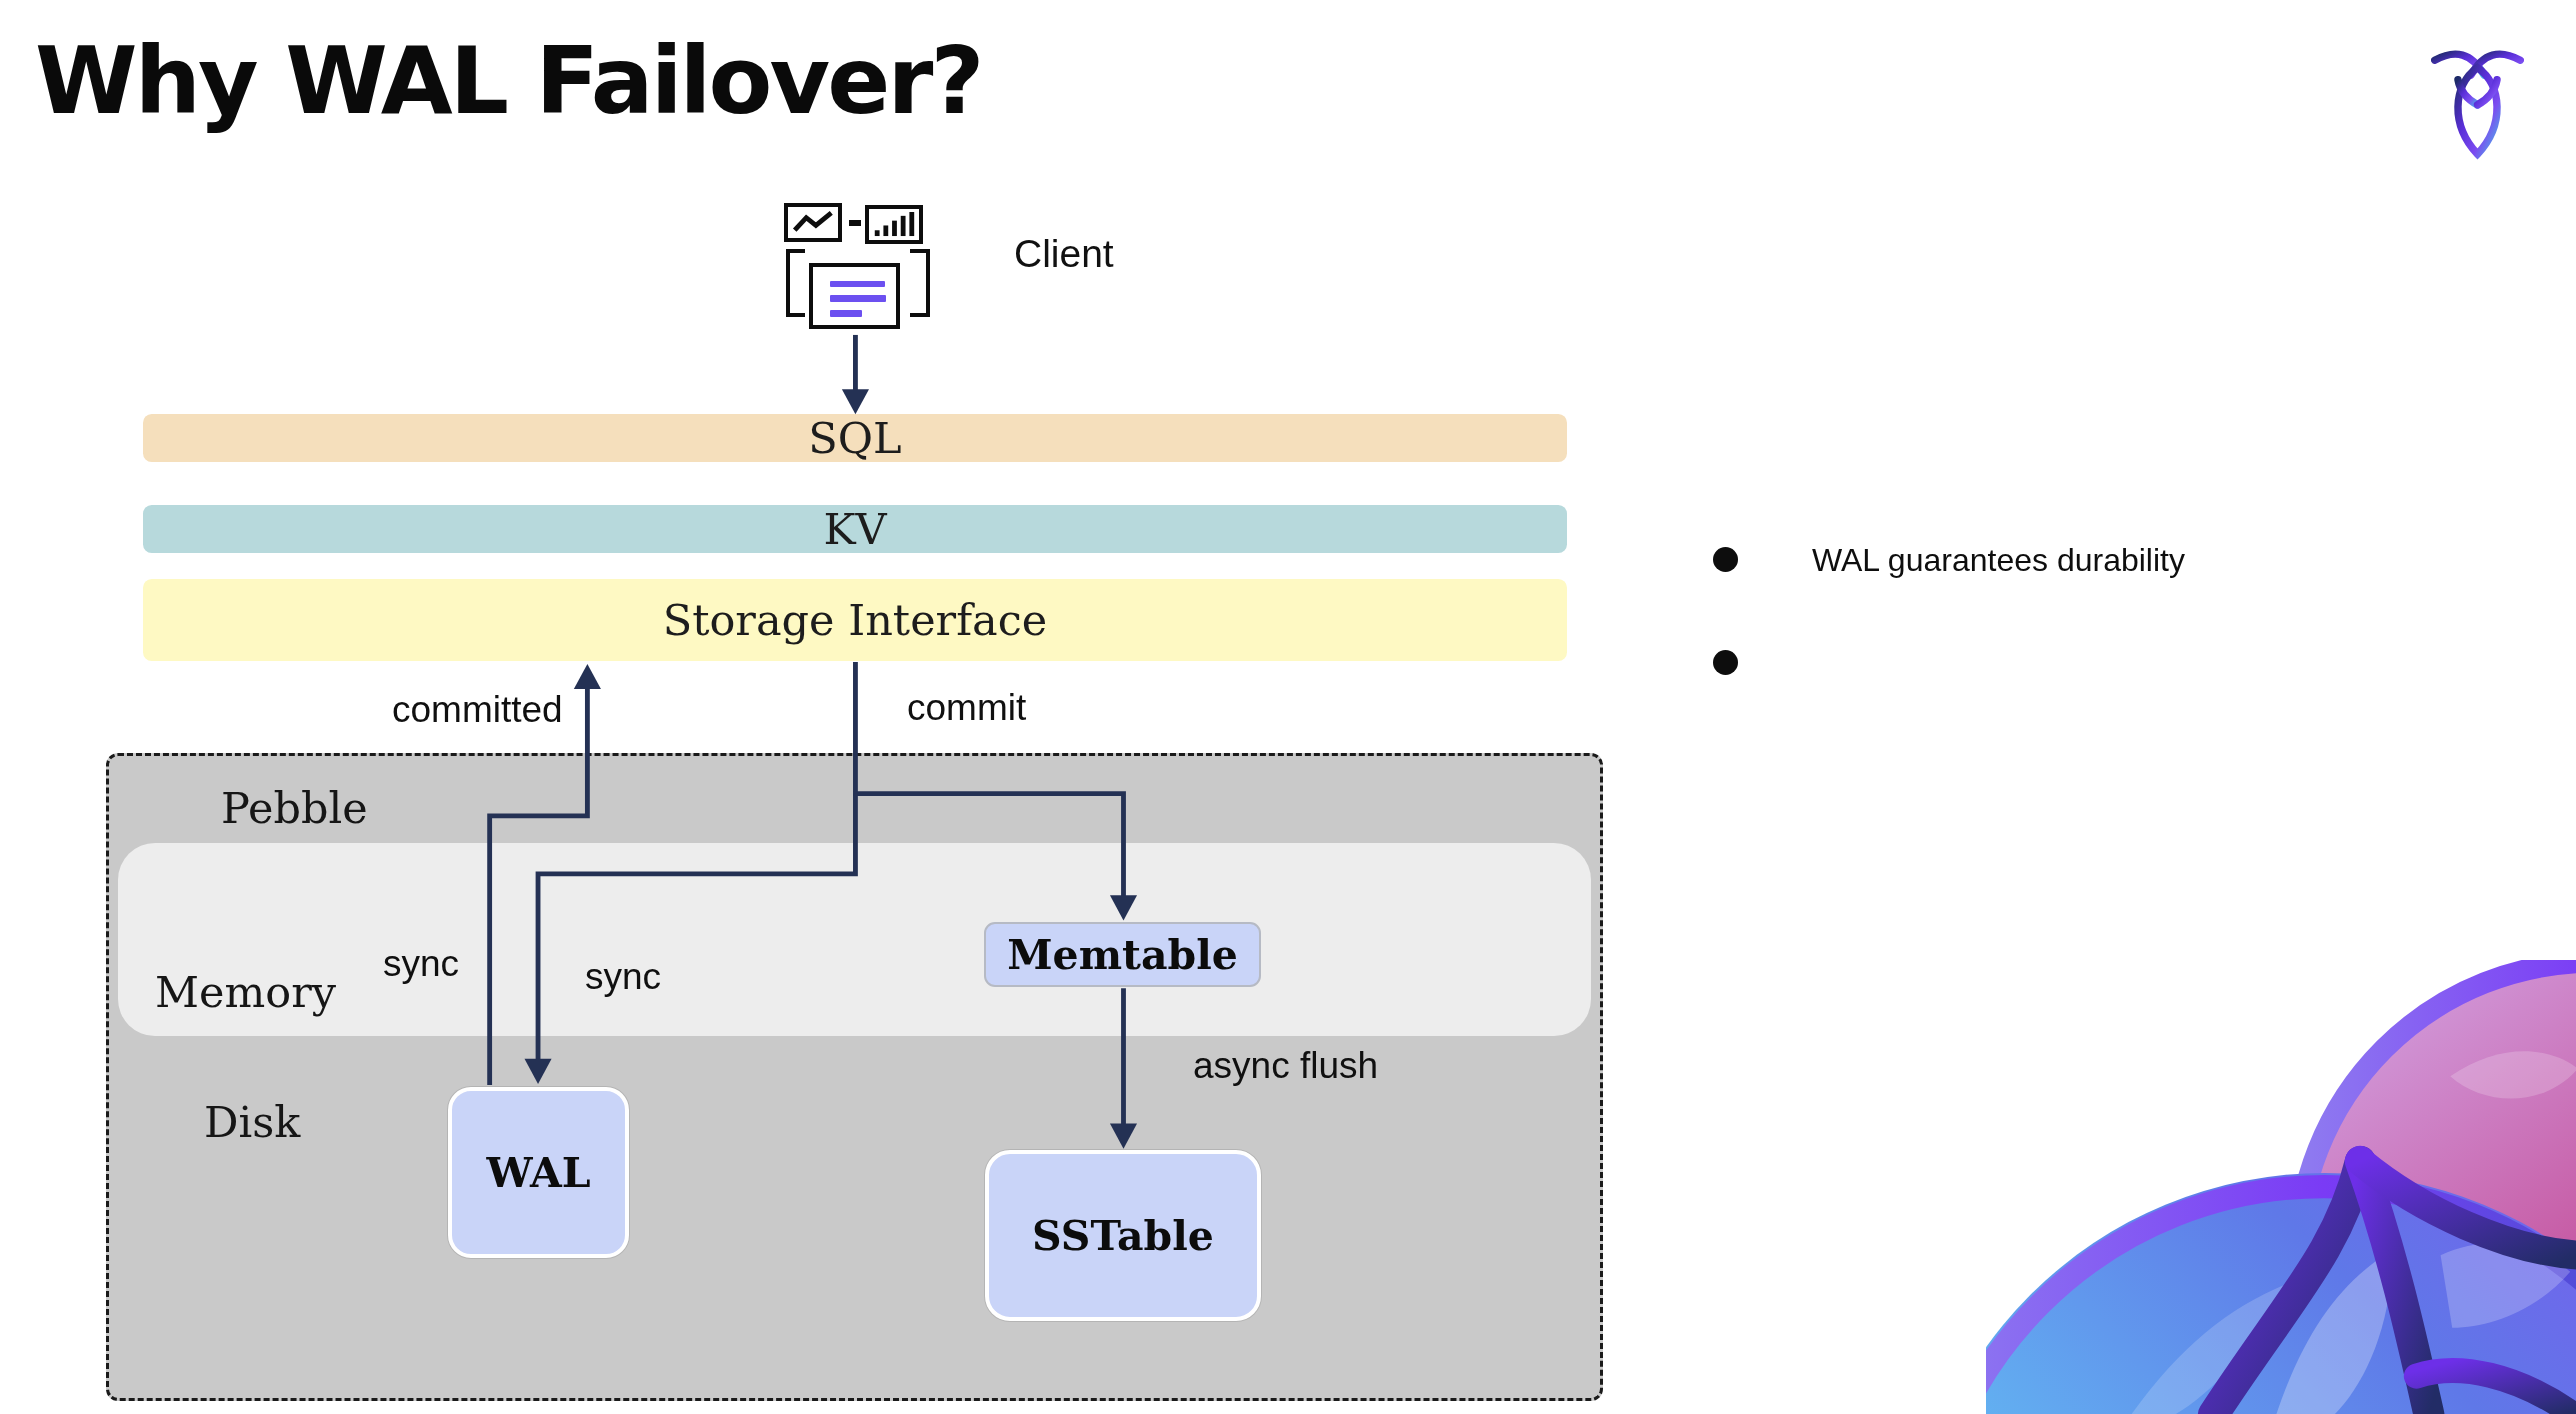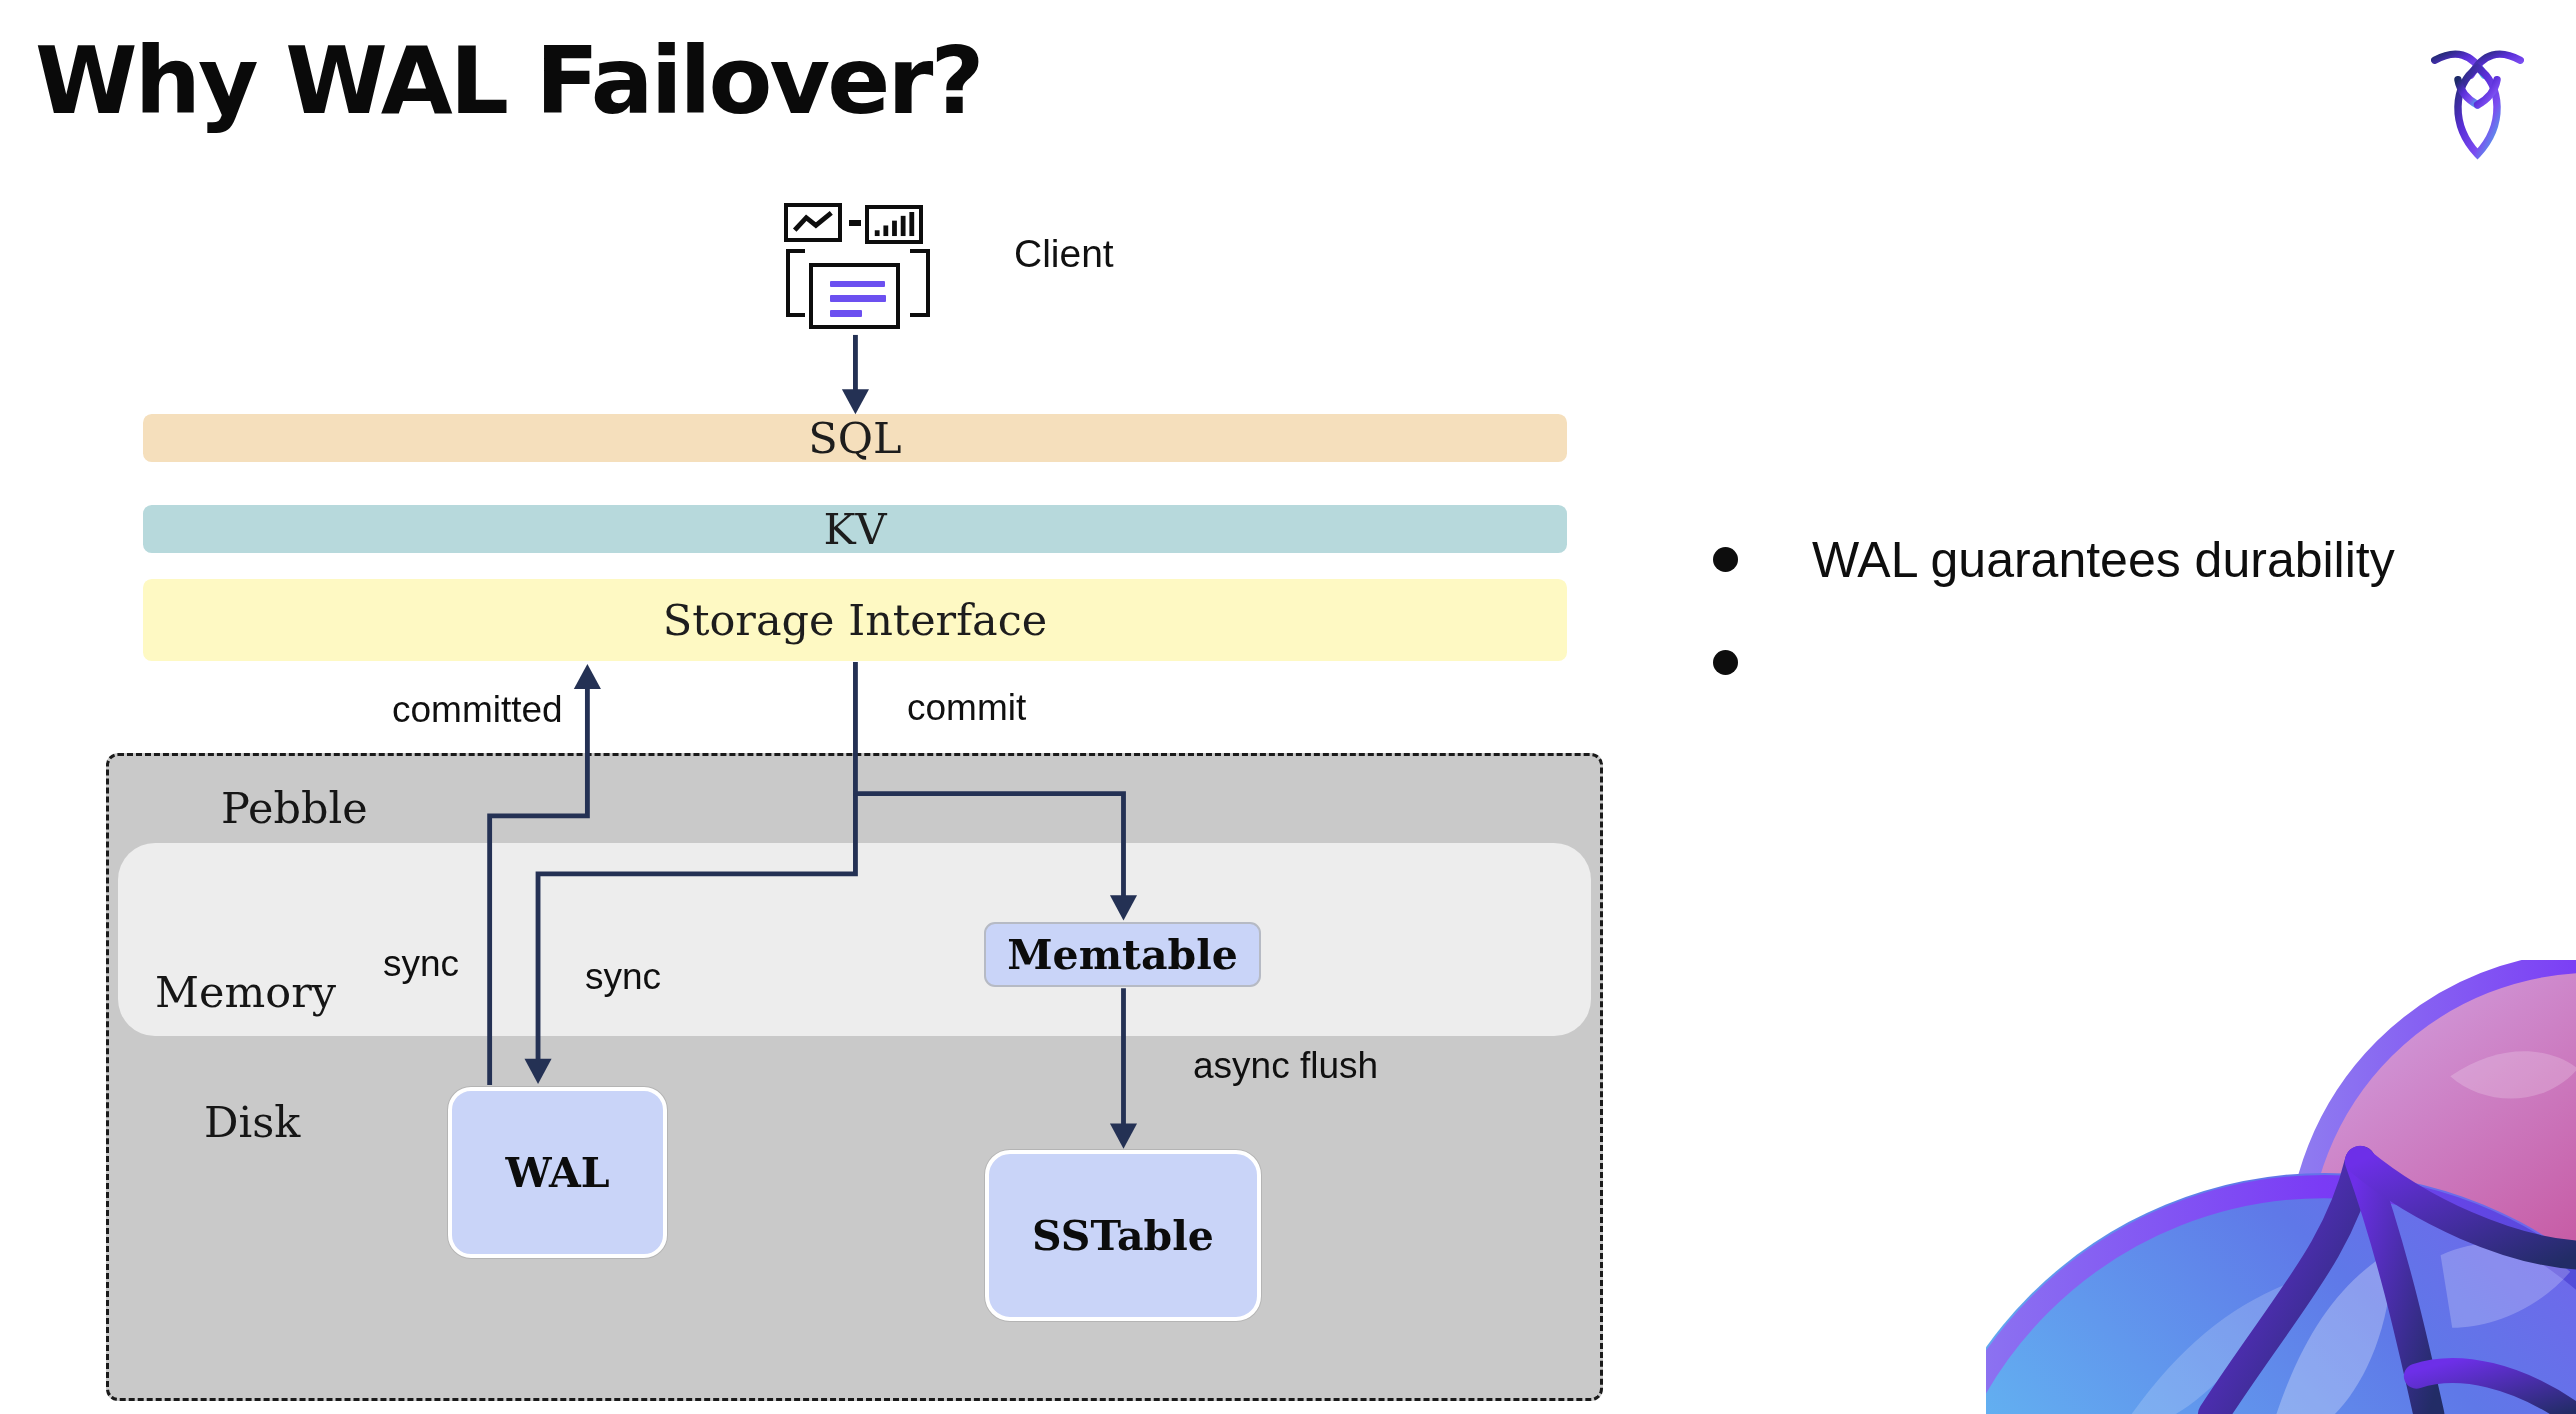--- a/index.html
+++ b/index.html
@@ -41,41 +41,41 @@
                background:#EDEDED;border-radius:37px;}
   .zone-label{position:absolute;font-family:"DejaVu Serif",serif;font-size:43px;color:#161616;}
   #pebble-label{left:112px;top:27px;}
   #memory-label{left:46px;top:211px;}
   #disk-label{left:95px;top:341px;}
 
   
   .node{position:absolute;background:#C9D4F8;display:flex;align-items:center;
         justify-content:center;font-family:"DejaVu Serif",serif;font-weight:bold;
         color:#0c0c0c;box-sizing:border-box;}
-  #wal-box{left:448px;top:1087px;width:219px;height:171px;border:4.8px solid #fff;
+  #wal-box{left:448px;top:1087px;width:181px;height:171px;border:4.8px solid #fff;
            border-radius:23px;font-size:41px;box-shadow:0 0 0 1px rgba(0,0,0,.10);}
   #memtable-box{left:984px;top:922px;width:277px;height:65px;border:2.9px solid #b6bac4;
                 border-radius:11px;font-size:41px;}
   #sstable-box{left:985px;top:1150px;width:276px;height:171px;border:4.8px solid #fff;
                border-radius:25px;font-size:41px;box-shadow:0 0 0 1px rgba(0,0,0,.10);text-align:center;}
 
   
   .edge-label{position:absolute;font-size:37px;color:#101010;}
   #lbl-committed{left:392px;top:689px;}
   #lbl-commit{left:907px;top:687px;}
   #lbl-sync1{left:383px;top:943px;}
   #lbl-sync2{left:585px;top:956px;}
   #lbl-async{left:1193px;top:1045px;}
 
   
   #edges-svg{left:0;top:0;width:2576px;height:1415px;pointer-events:none;}
 
   
   #bullets{left:1711px;top:530px;width:755px;list-style:none;margin:0;padding:0;}
-  #bullets li{position:relative;padding-left:101px;font-size:50px;line-height:60px;
+  #bullets li{position:relative;padding-left:101px;font-size:32px;line-height:60px;
               color:#0e0e0e;margin-bottom:43px;}
   #bullets li .dot{position:absolute;left:1.9px;top:16.5px;width:25px;height:25px;
                    border-radius:50%;background:#0d0d0d;}
 
   
   #logo-svg{left:2431px;top:45px;width:93px;height:116px;}
   #brand-art{right:0;bottom:0;width:590px;height:455px;}
 </style>
 </head>
 <body>

